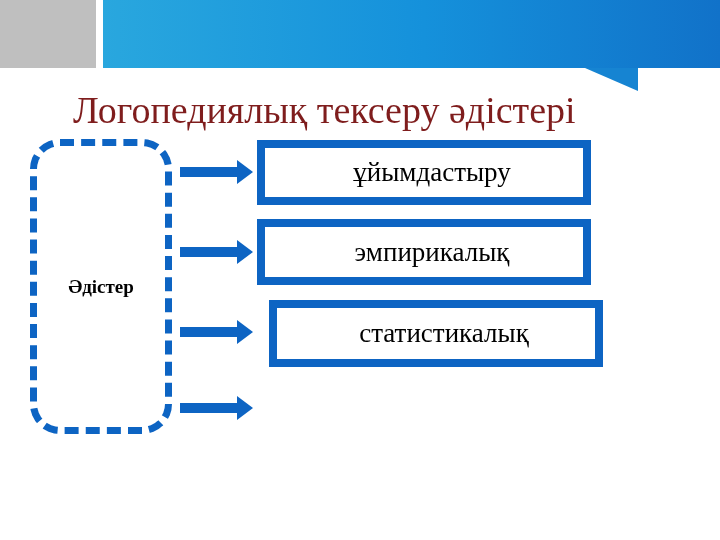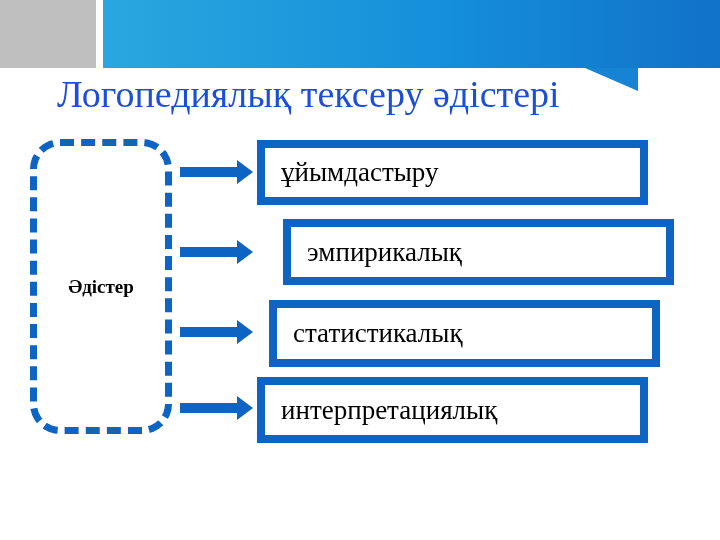--- a/index.html
+++ b/index.html
@@ -15,39 +15,39 @@
     position:relative;width:720px;height:540px;background:#ffffff;
     overflow:hidden;font-family:"Liberation Serif","DejaVu Serif",serif;
   }
   .gray-block{position:absolute;left:0;top:0;width:96px;height:68px;background:var(--gray-block);}
   .banner{
     position:absolute;left:103px;top:0;width:617px;height:68px;
     background:linear-gradient(to right,var(--banner-left),var(--banner-mid) 52%,var(--banner-right));
   }
   .banner-tail{position:absolute;left:585px;top:68px;width:53px;height:23px;display:block;}
   .title{
-    position:absolute;left:57px;top:72px;margin:0;width:600px;
-    font-size:38px;font-weight:400;color:#1d4ed8;letter-spacing:0px;white-space:nowrap;
+    position:absolute;left:57px;top:72px;margin:16px;width:600px;
+    font-size:38px;font-weight:400;color:#7f1d1d;letter-spacing:0px;white-space:nowrap;
   }
   .dashed-box{
     position:absolute;left:30px;top:139px;width:142px;height:295px;box-sizing:border-box;
     border:7px dashed var(--accent-blue);border-radius:30px;background:#fff;
     display:flex;align-items:center;justify-content:center;
   }
   .dashed-box span{font-size:19px;font-weight:700;color:#000;}
   .arrow{position:absolute;left:180px;width:74px;height:24px;color:var(--accent-blue);display:block;}
   .a1{top:160px;}.a2{top:240px;}.a3{top:320px;}.a4{top:396px;}
   .method-box{
-    position:absolute;left:257px;width:391px;box-sizing:border-box;background:#fff;
+    position:absolute;left:257px;width:334px;box-sizing:border-box;background:#fff;
     border:8px solid var(--accent-blue);
     display:flex;align-items:center;
-    padding-left:16px;font-size:27px;color:#000;
+    padding-left:16px;font-size:27px;color:#000;justify-content:center;
   }
   .b1{top:140px;height:65px;}
-  .b2{top:219px;height:66px;margin-left:26px;}
+  .b2{top:219px;height:66px;}
   .b3{top:300px;height:67px;margin-left:12px;}
   .b4{top:377px;height:66px;}
 </style>
 </head>
 <body>
 
 <div class="slide">
 
   <div class="gray-block"></div>
   <div class="banner"></div>
@@ -76,17 +76,14 @@
 
   <div class="method-box b1">
     <span>ұйымдастыру</span>
   </div>
   <div class="method-box b2">
     <span>эмпирикалық</span>
   </div>
   <div class="method-box b3">
     <span>статистикалық</span>
   </div>
-  <div class="method-box b4">
-    <span>интерпретациялық</span>
-  </div>
 
 </div>
 
 </body></html>

